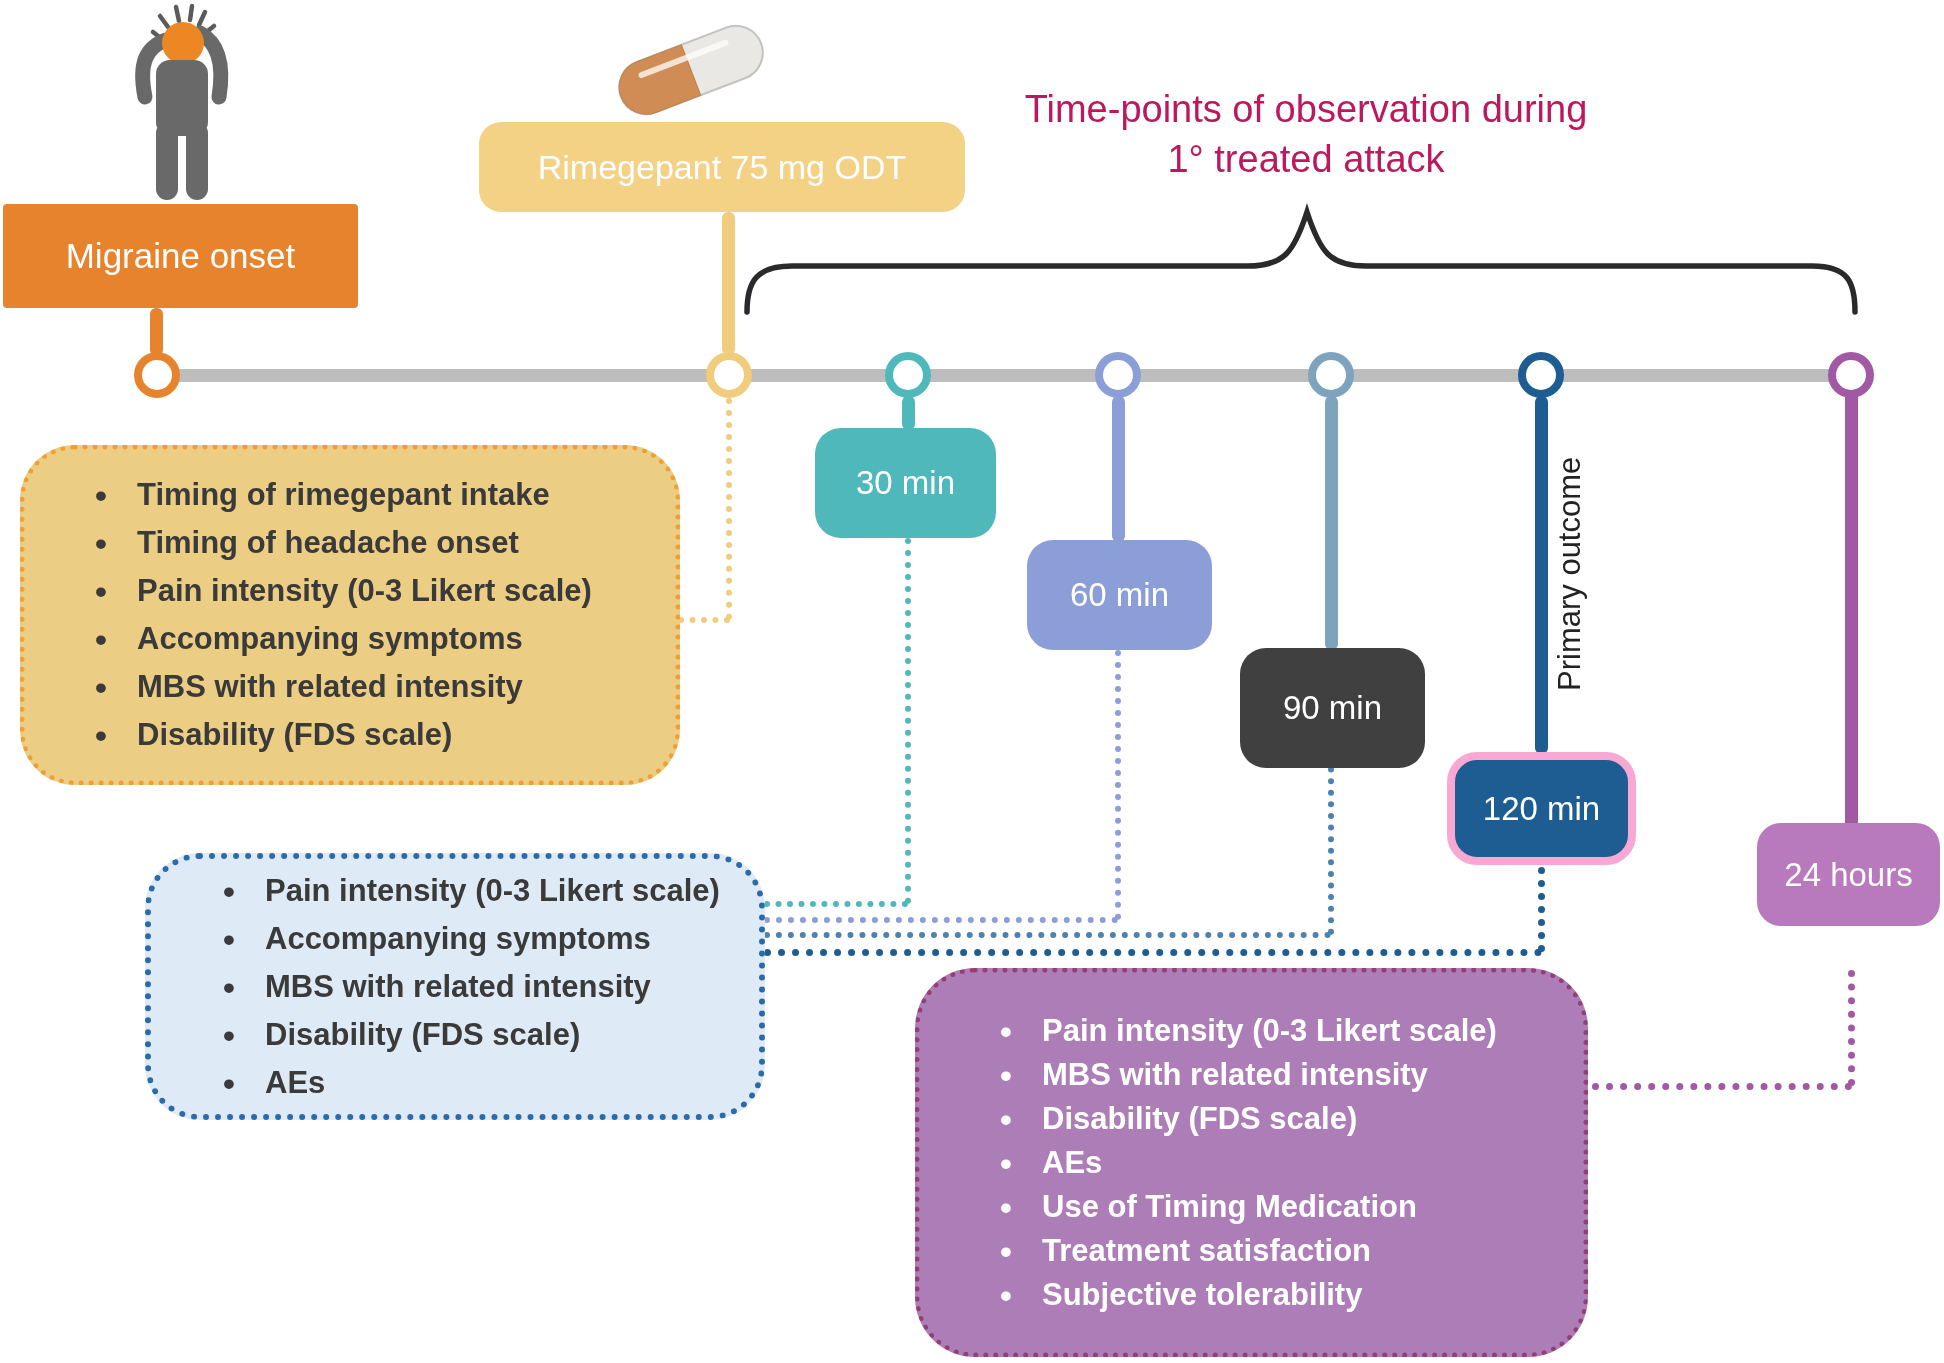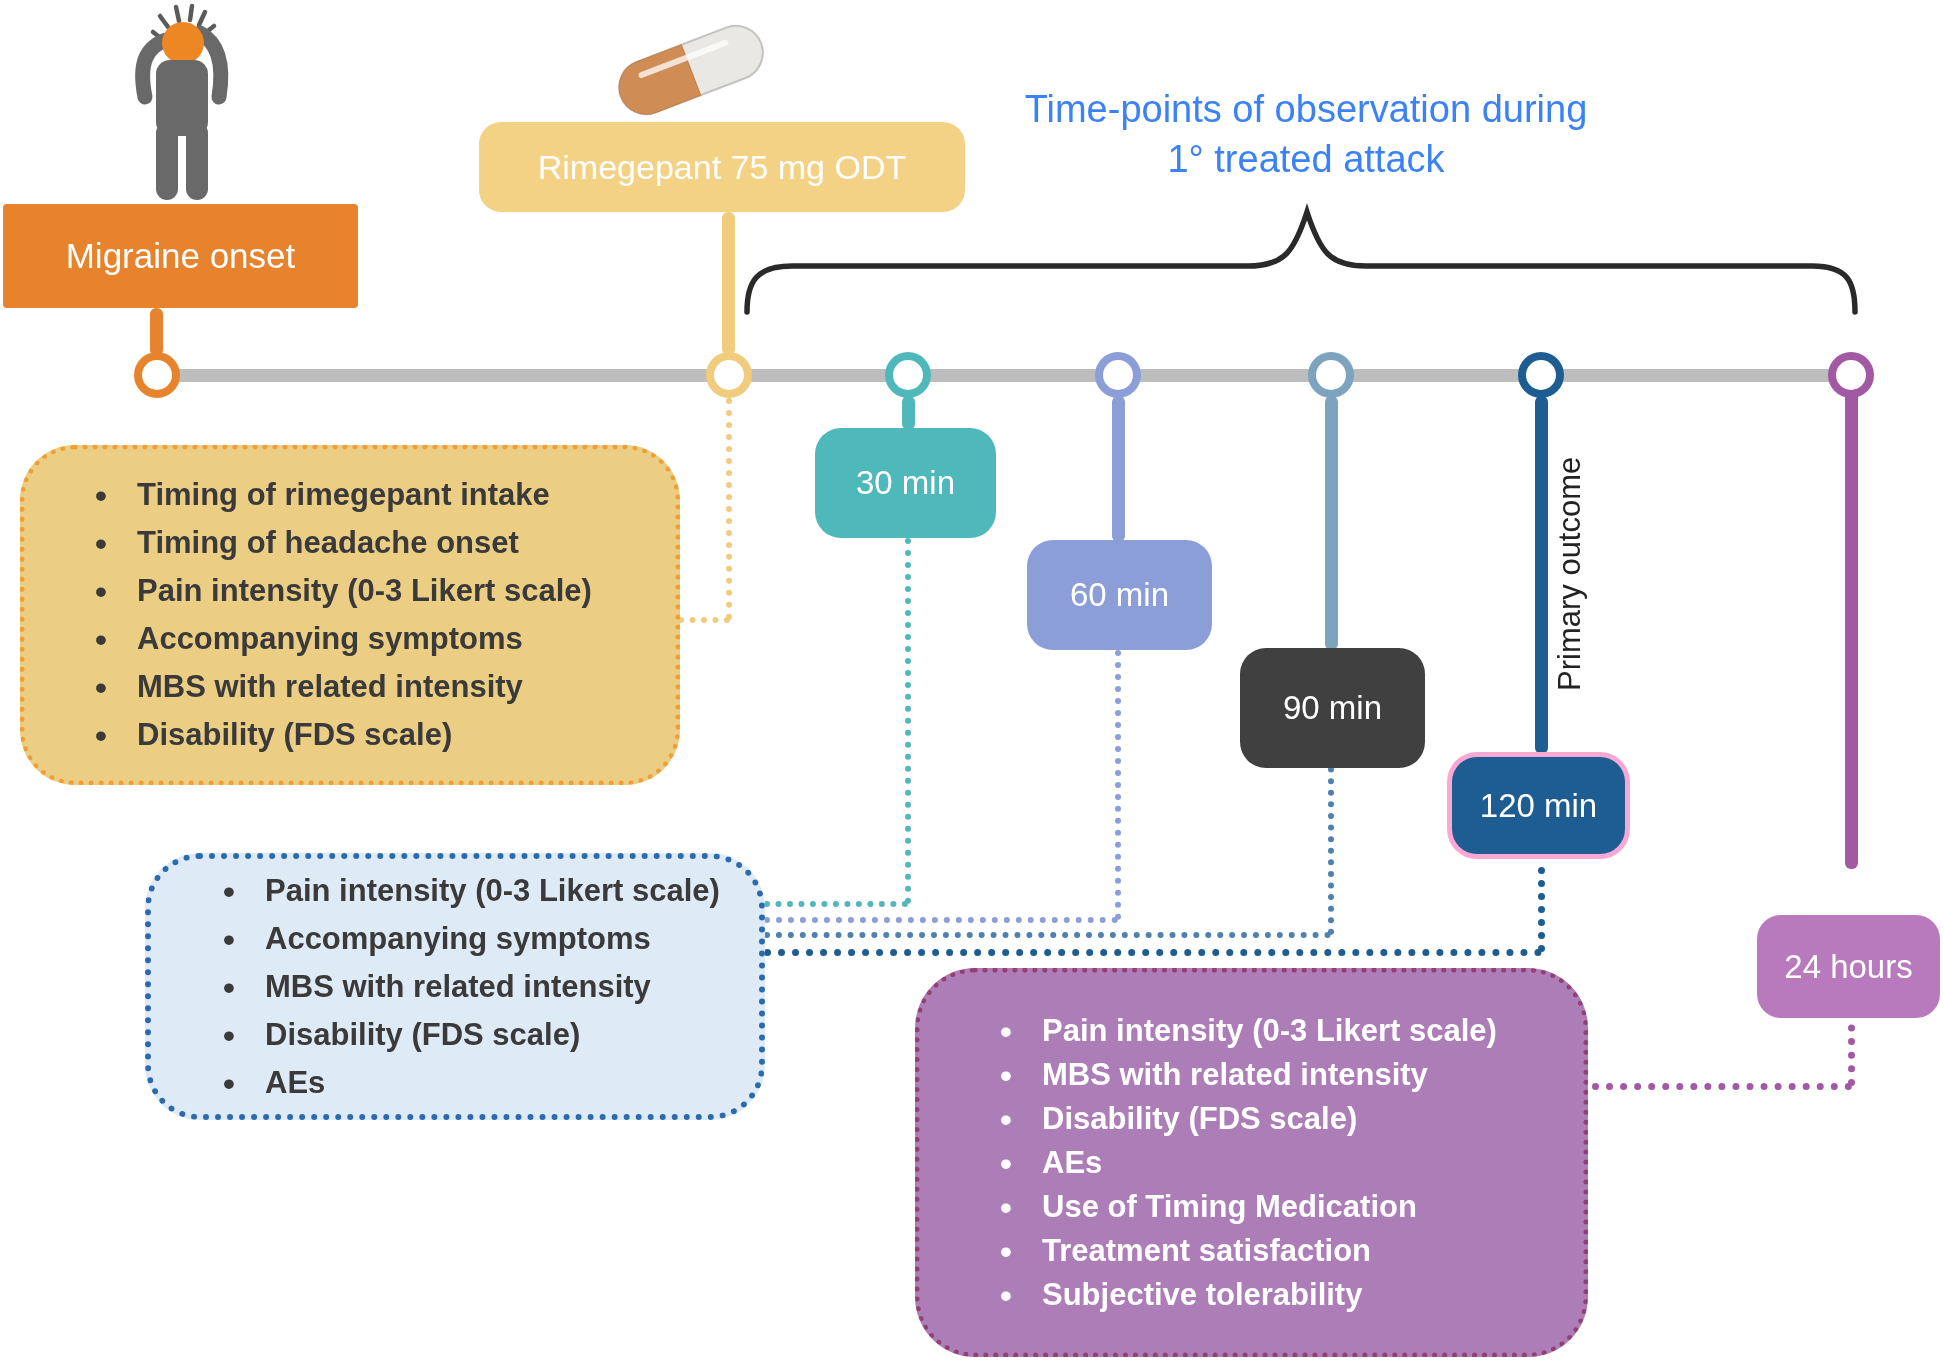--- a/index.html
+++ b/index.html
@@ -5,35 +5,35 @@
   html,body{margin:0;padding:0;background:#ffffff;}
   #canvas{
     position:relative;width:1944px;height:1363px;background:#ffffff;
     font-family:"Liberation Sans", sans-serif;overflow:hidden;
   }
   .abs{position:absolute;}
 
   
   #main-title{
     left:1006px;top:84px;width:600px;text-align:center;
-    font-size:38px;line-height:50px;font-weight:500;color:#3b82f6;
+    font-size:38px;line-height:50px;font-weight:500;color:#be185d;
   }
 
   
   .stem-box{
     display:flex;align-items:center;justify-content:center;
     color:#ffffff;font-weight:normal;font-size:33px;border-radius:26px;
   }
   #migraine-box{left:3px;top:204px;width:355px;height:104px;background:#E8832D;border-radius:4px;font-size:35px;}
   #rimegepant-box{left:479px;top:122px;width:486px;height:90px;background:#F3D185;border-radius:22px;font-size:34px;}
   #box-30{left:815px;top:428px;width:181px;height:110px;background:#4FB8BB;}
   #box-60{left:1027px;top:540px;width:185px;height:110px;background:#8C9ED8;text-align:center;}
   #box-90{left:1240px;top:648px;width:185px;height:120px;background:#404040;}
-  #box-120{left:1447px;top:752px;width:173px;height:97px;background:#1E5D92;border:5px solid #f9a8d4;border-radius:30px;}
-  #box-24h{left:1757px;top:915px;width:183px;height:103px;background:#B87ABC;border-radius:24px;}
+  #box-120{left:1447px;top:752px;width:173px;height:97px;background:#1E5D92;border:8px solid #f9a8d4;border-radius:30px;}
+  #box-24h{left:1757px;top:823px;width:183px;height:103px;background:#B87ABC;border-radius:24px;}
 
   
   #timeline-line{left:152px;top:369px;width:1704px;height:13px;background:#BDBDBD;border-radius:7px;}
   .marker{
     width:30px;height:30px;border-radius:50%;background:#ffffff;
     border:8px solid #000;box-sizing:content-box;top:352px;
   }
   .m-orange{border-color:#E8832D;}
   .m-yellow{border-color:#F0CC7C;}
   .m-teal{border-color:#4FB8BB;}

